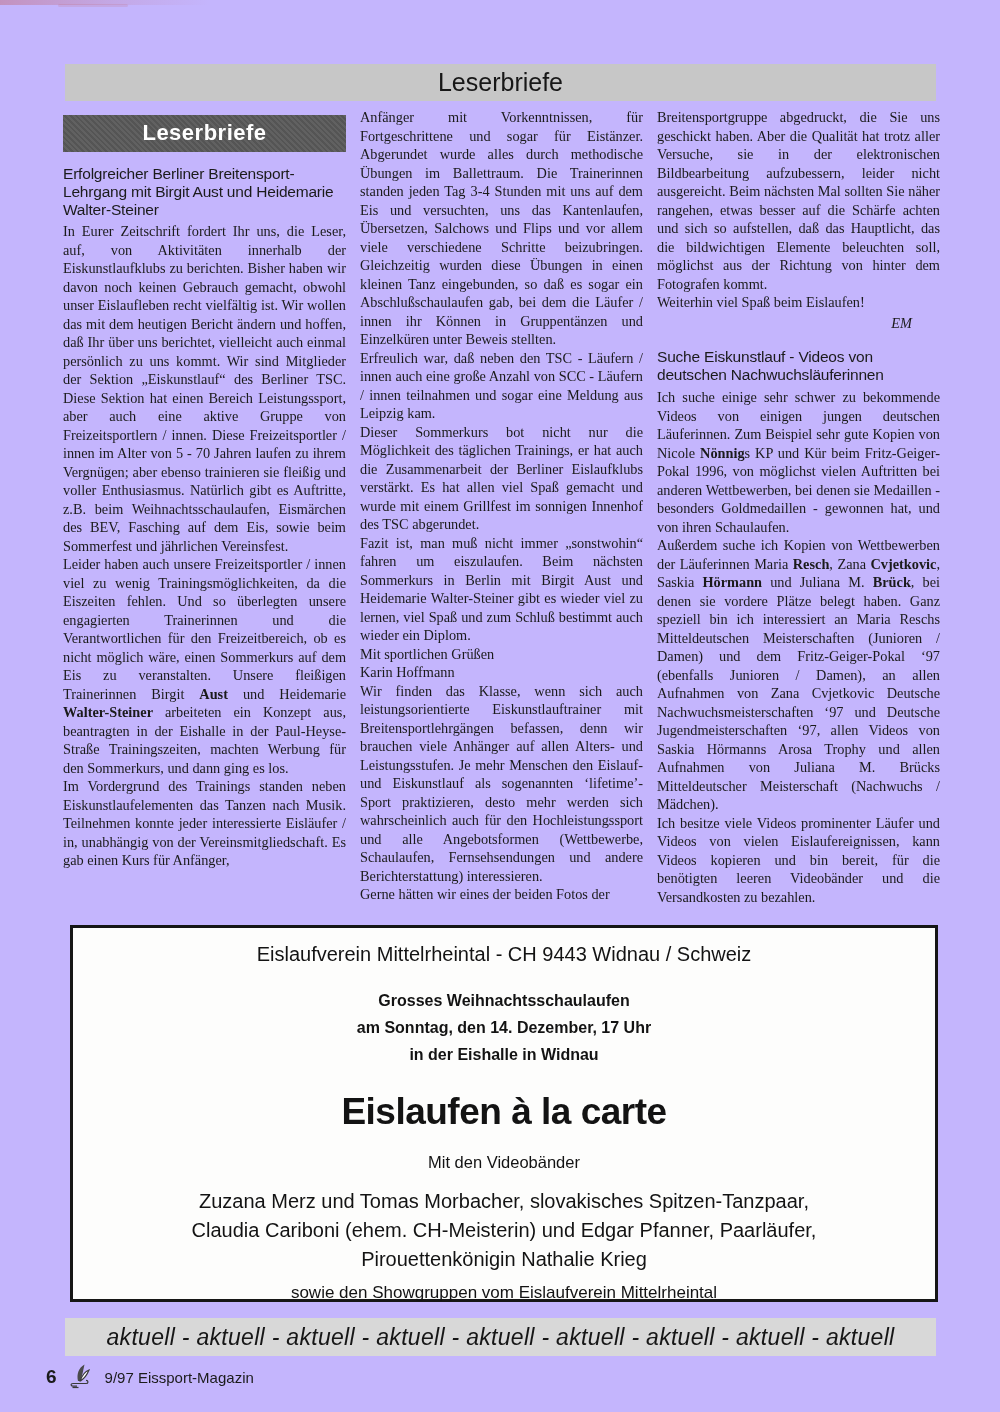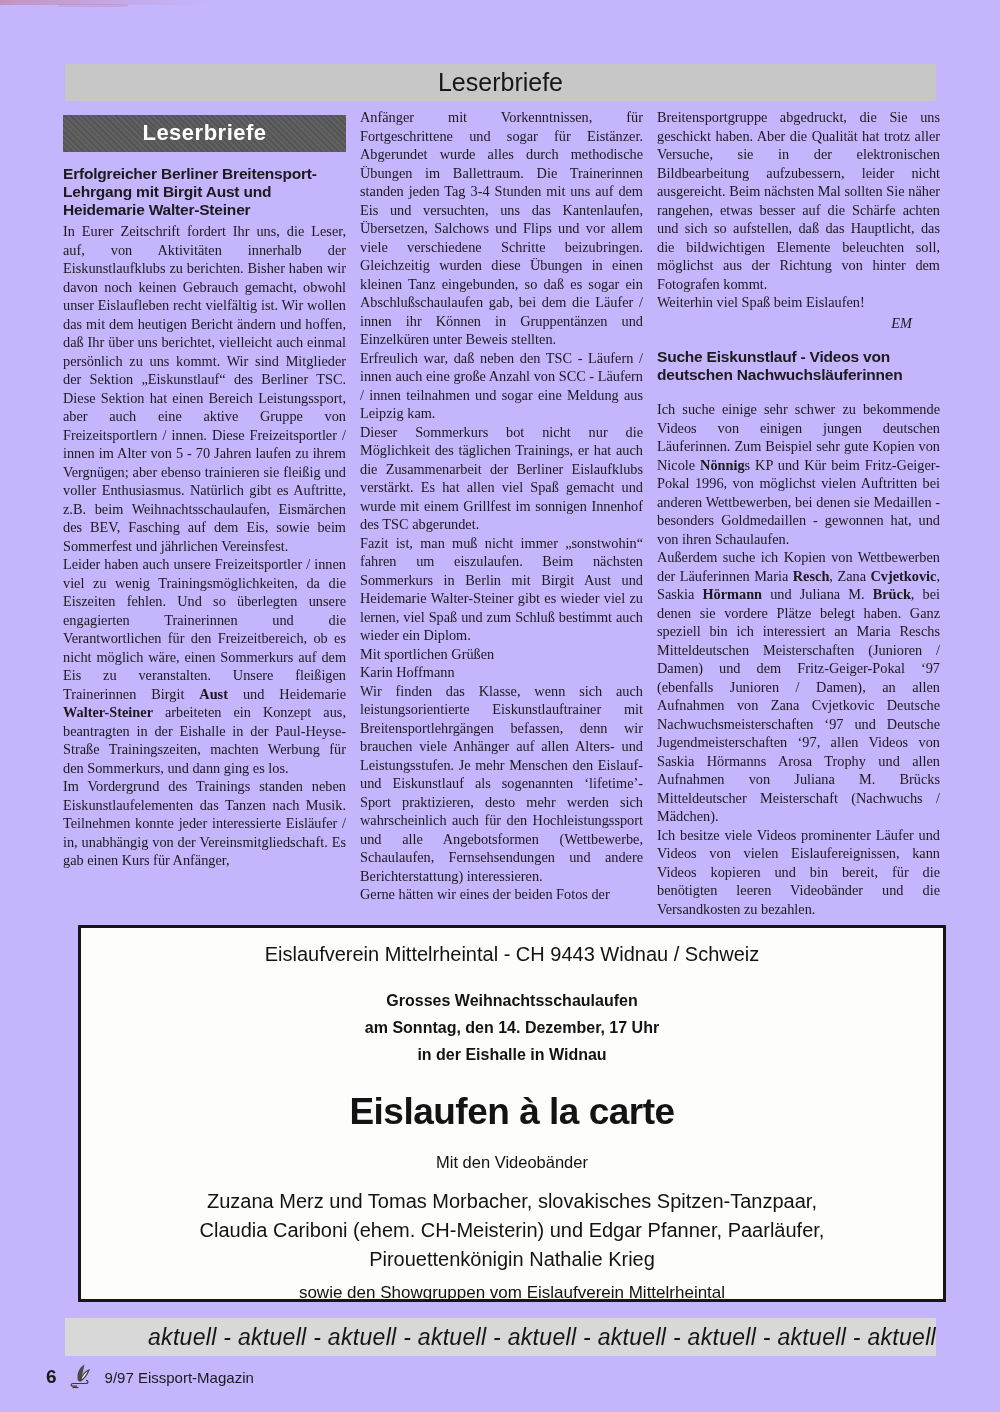--- a/index.html
+++ b/index.html
@@ -31,49 +31,49 @@
   .section-box {
     margin-top:7px; margin-bottom:13px; height:37px;
     background:#595959; color:#ffffff;
     display:flex; align-items:center; justify-content:center;
     font-family:"Liberation Sans", sans-serif; font-weight:bold; font-size:22px;
     letter-spacing:.5px;
     background-image:repeating-linear-gradient(45deg, rgba(255,255,255,.05) 0 2px, rgba(0,0,0,.05) 2px 4px);
   }
 
   .head {
-    font-family:"Liberation Sans", sans-serif; font-weight:bold;
+    font-family:"Liberation Sans", sans-serif; font-weight:normal;
     font-size:15.5px; line-height:18px; letter-spacing:-0.2px;
     text-align:left; margin:0 0 3px 0;
   }
-  .head-2 { margin-top:16px; margin-bottom:16px; }
+  .head-2 { margin-top:16px; margin-bottom:4px; }
 
   .ital { }
   .no-j { text-align:left; }
   .em-sign { text-align:right; padding-right:28px; font-style:italic; margin-top:2px !important; }
   .bseg .b, .b { font-weight:bold; }
 
   .ad-box {
-    position:absolute; left:78px; top:925px; width:868px; height:377px;
+    position:absolute; left:70px; top:925px; width:868px; height:377px;
     border:3px solid #161616; box-sizing:border-box;
     background:#fdfdfc; text-align:center; color:#131313;
     font-family:"Liberation Sans", sans-serif;
   }
   .ad-box p { margin:0; }
   .ad-club { font-size:20px; margin-top:15px !important; }
   .ad-event { margin-top:21px; font-weight:bold; font-size:16px; line-height:27px; }
   .ad-title { font-size:37px; font-weight:bold; margin-top:23px !important; letter-spacing:-0.5px; }
   .ad-gast { font-size:16.5px; margin-top:20px !important; }
   .ad-guests { margin-top:15px; font-size:20px; line-height:29px; }
   .ad-show { font-size:17px; margin-top:9px !important; }
 
   .ticker {
     position:absolute; left:65px; top:1318px; width:871px; height:38px;
     background:#d8d8d8;
-    display:flex; align-items:center; justify-content:flex-end;
+    display:flex; align-items:center; justify-content:center;
     font-family:"Liberation Sans", sans-serif; font-style:italic;
     font-size:23px; color:#161616; letter-spacing:.3px;
   }
 
   .pagefoot {
     position:absolute; left:46px; top:1360px; height:34px;
     display:flex; align-items:center; gap:9px;
     font-family:"Liberation Sans", sans-serif; color:#1b1b1b;
   }
   .pnum { font-weight:bold; font-size:19px; }

